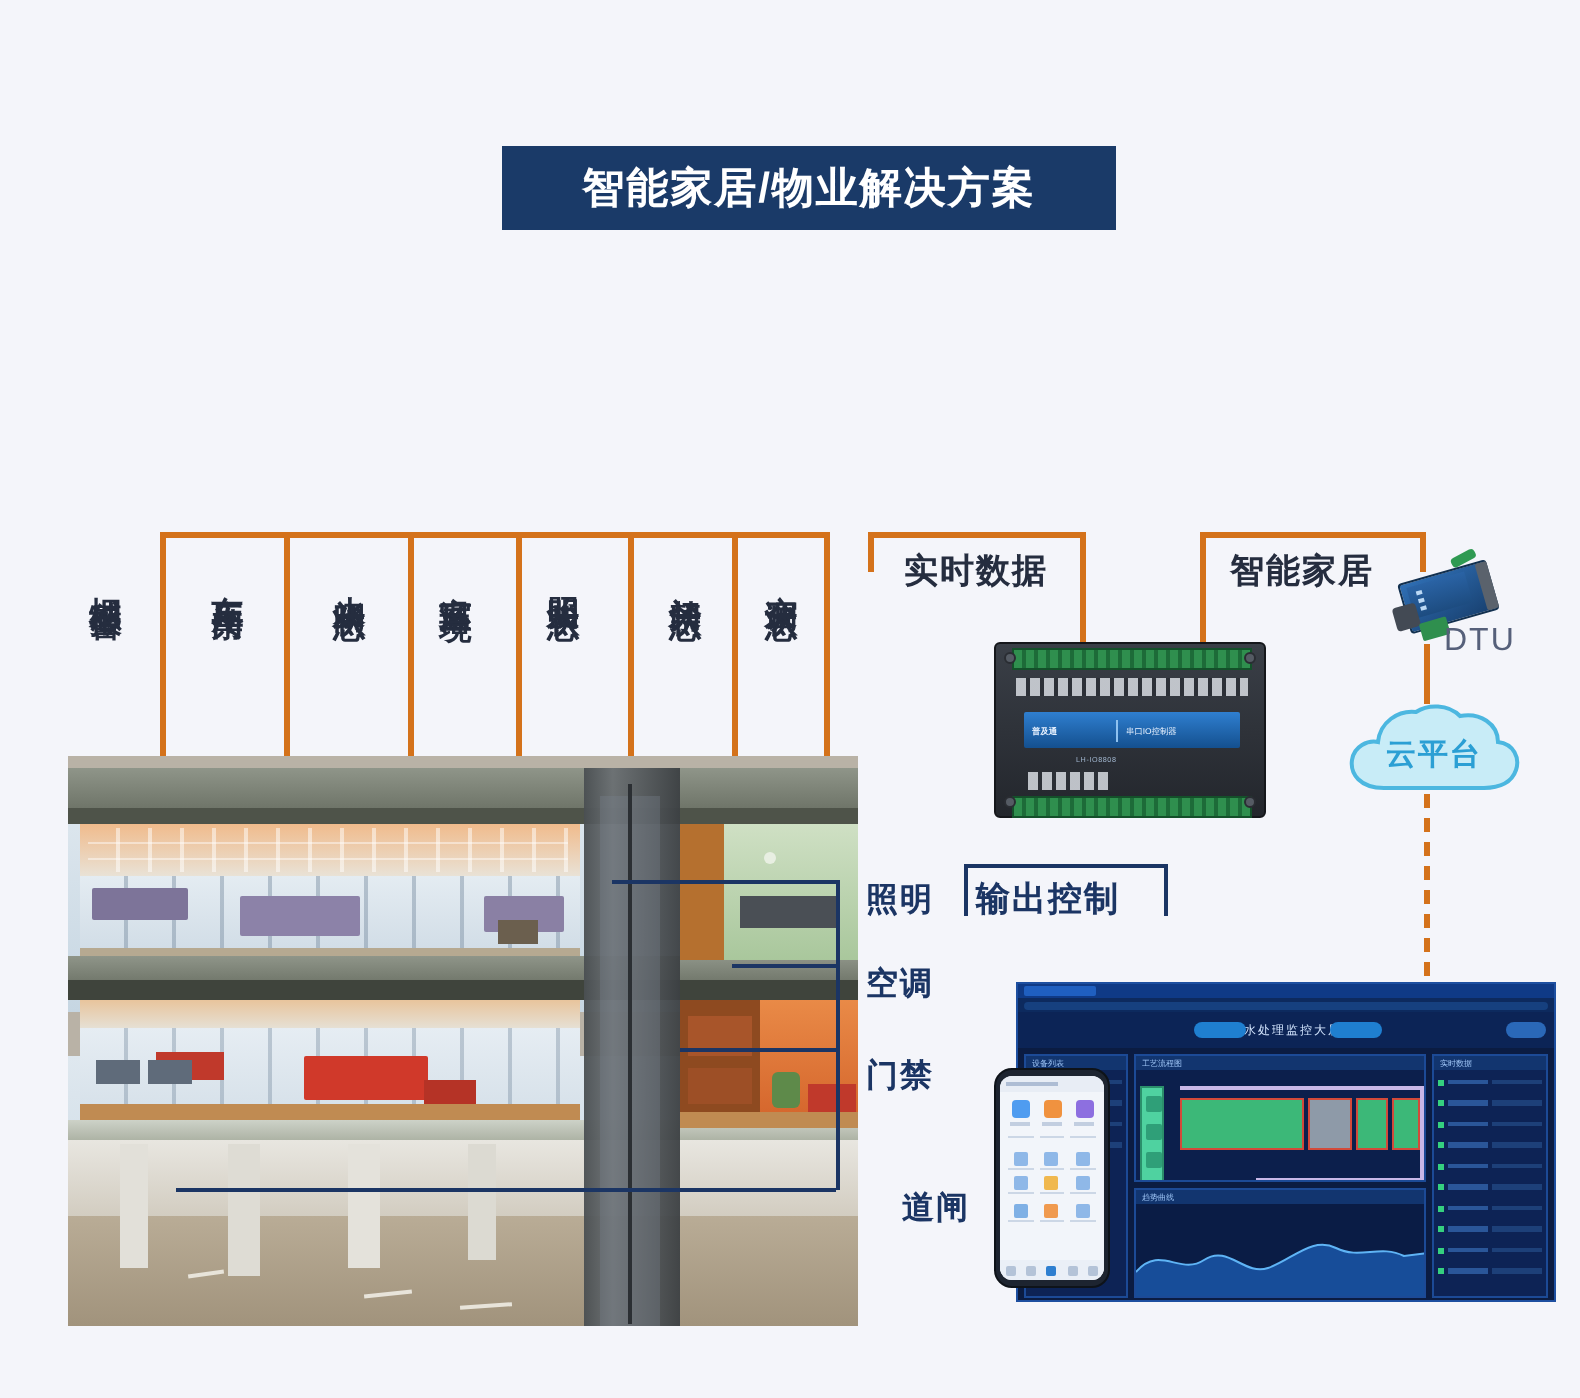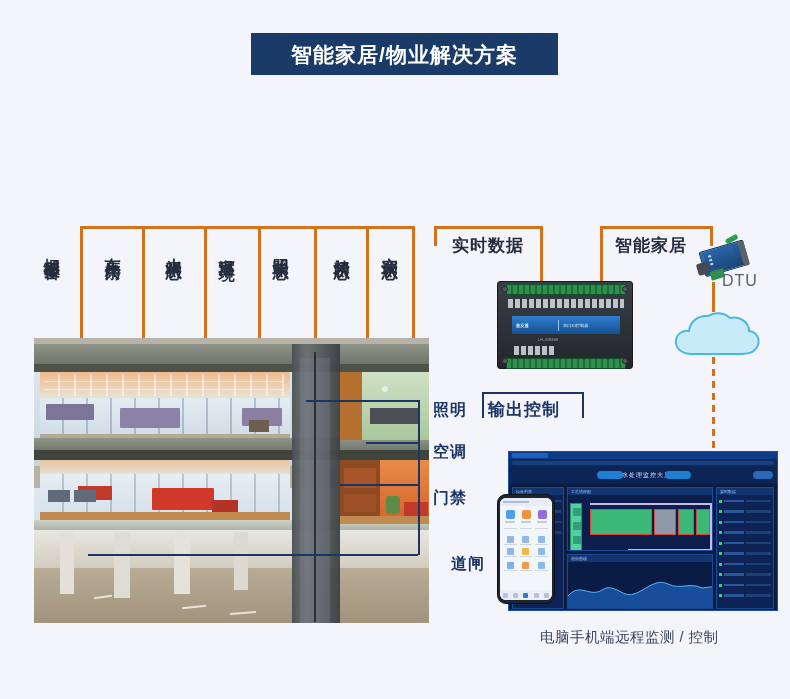--- a/index.html
+++ b/index.html
@@ -3,21 +3,21 @@
 <meta charset="utf-8">
 <style>
   * { box-sizing: border-box; margin: 0; padding: 0; }
   body {
     width: 790px; height: 699px;
     background: #f4f5fa;
     font-family: "Liberation Sans", "DejaVu Sans", sans-serif;
     position: relative;
     overflow: hidden;
   }
-  .stage { position: absolute; inset: 0; }
+  .stage { position: absolute; inset: 0; margin-top: 40px; }
 
   
   #title-banner {
     position: absolute; left: 251px; top: 33px;
     width: 307px; height: 42px;
     background: #1a3a68;
     display: flex; align-items: center; justify-content: center;
   }
   #title-banner .txt {
     color: #ffffff; font-size: 21px; font-weight: bold;
@@ -474,20 +474,21 @@
   <div class="toplabel" style="left:722px; top:272px; font-size:16px; color:#56607a; font-weight:normal;">DTU</div>
 
   <div id="dtu-to-cloud"></div>
 
   <div id="cloud-platform">
     <svg width="90" height="48" viewBox="0 0 90 48">
       <path d="M20 44 C8 44 3 37 4 30 C5 23 12 20 17 21 C18 11 27 5 36 6 C42 2 52 2 58 8
                C68 6 77 12 77 21 C85 22 88 29 86 35 C84 41 78 44 70 44 Z" fill="#c8ecf7" stroke="#4cb7e0" stroke-width="2"></path>
     </svg>
   </div>
+  <div id="cloud-label" style="left:672px; top:310px; position:absolute;">云平台</div>
 
   <div id="cloud-to-monitor"></div>
 
   <div id="monitor">
     <div class="m-titlebar">
       <div class="m-tab"></div>
     </div>
     <div class="m-toolbar">
       <div class="m-url"></div>
     </div>
@@ -683,15 +684,14 @@
       <div class="ph-nav">
         <div class="n"></div>
         <div class="n"></div>
         <div class="n active"></div>
         <div class="n"></div>
         <div class="n"></div>
       </div>
     </div>
   </div>
 
-  <div id="bottom-caption">电脑手机端远程监测 / 控制</div>
 
 </div>
 
 </body></html>

